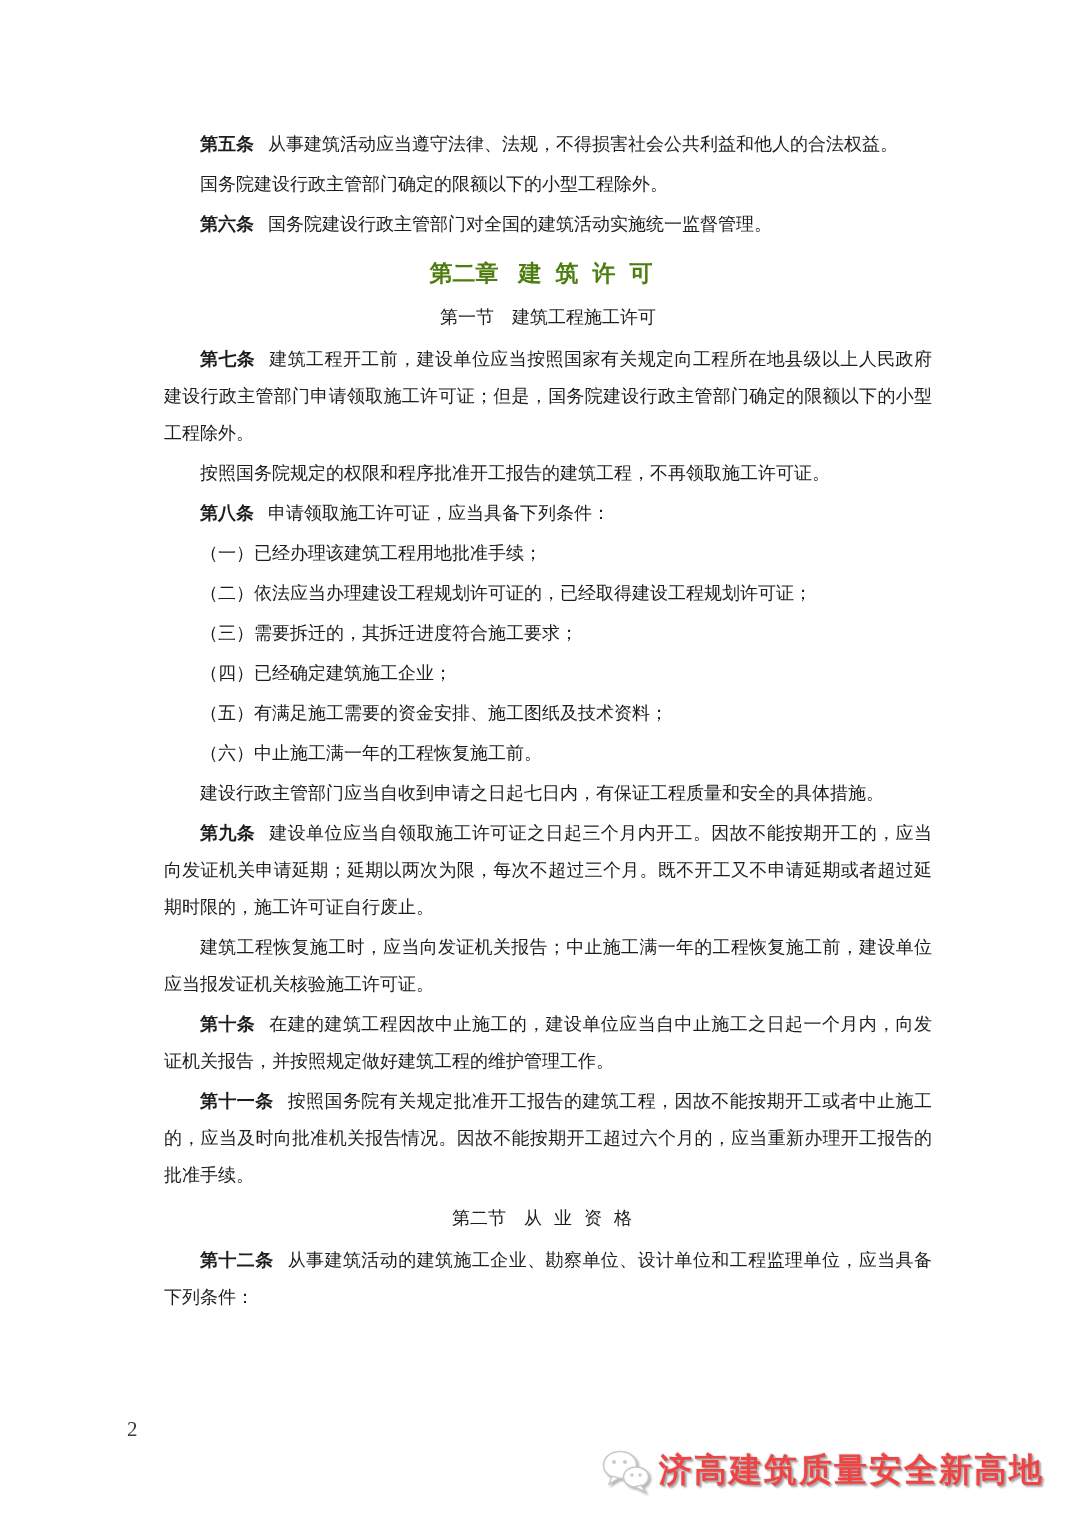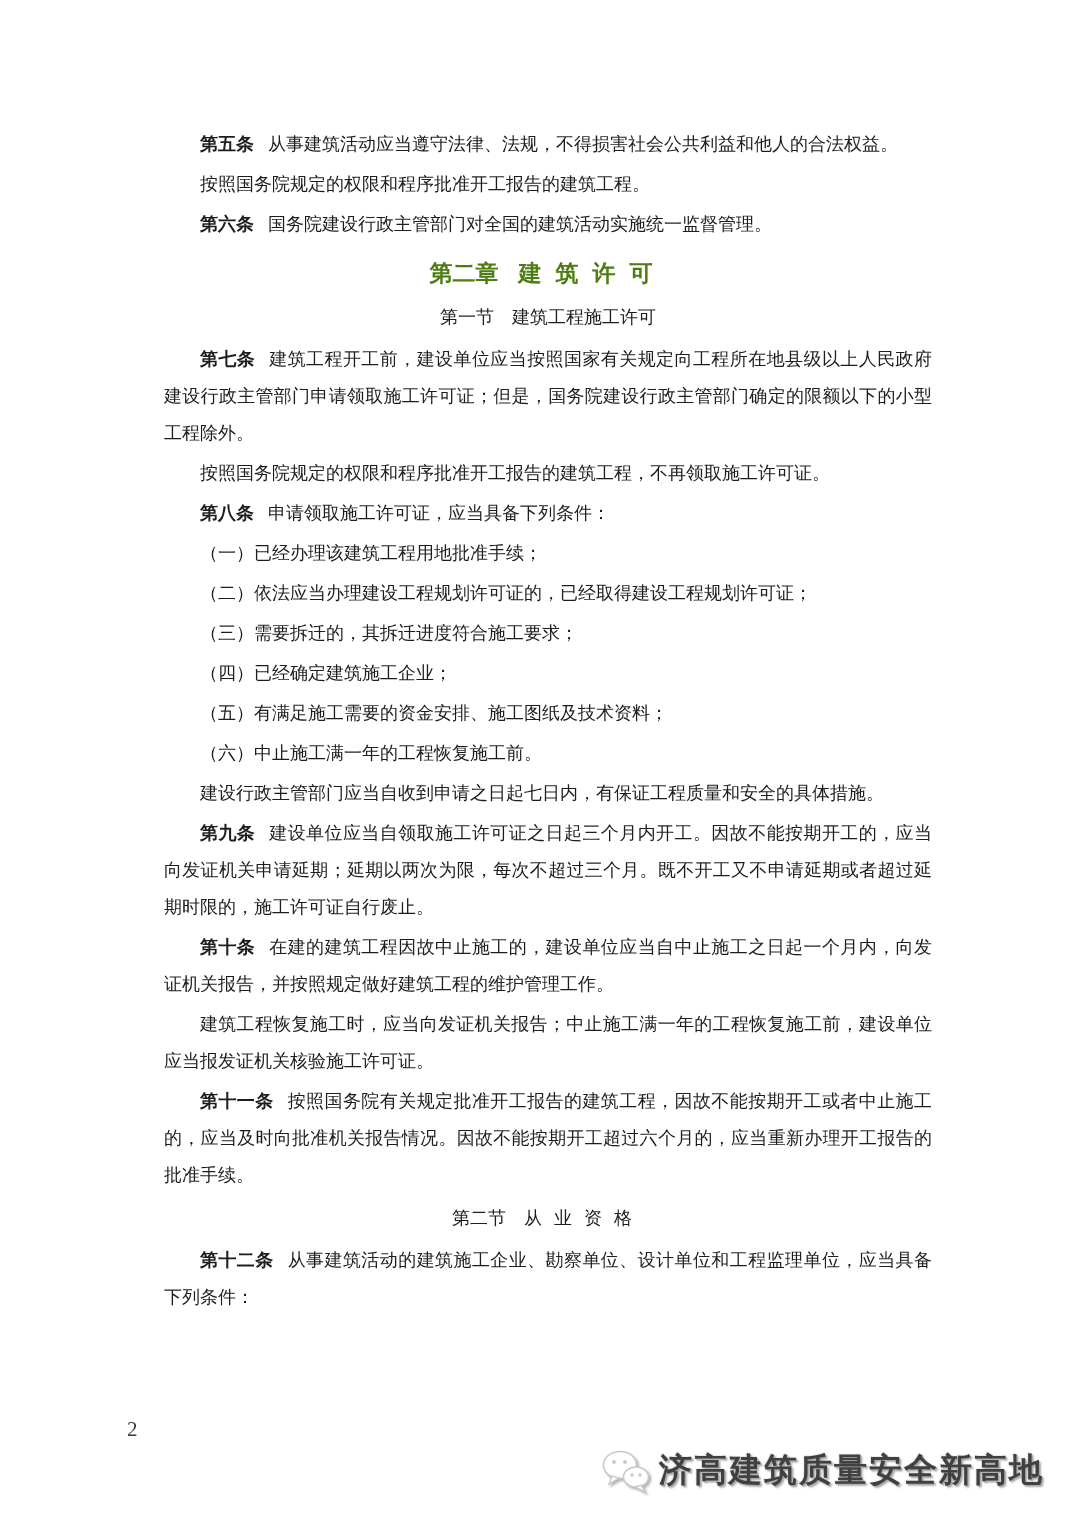--- a/index.html
+++ b/index.html
@@ -65,39 +65,39 @@
     right: 36px;
     display: flex;
     align-items: center;
     gap: 9px;
   }
   .watermark-text {
     font-family: "Liberation Sans", sans-serif;
     font-weight: 700;
     font-size: 33px;
     letter-spacing: 2px;
-    color: #404040;
+    color: #ef4444;
     text-shadow: 2px 2px 2px #a8a8a8, -1px -1px 0 #ececec, 1px 1px 0 #c4c4c4;
     white-space: nowrap;
   }
   .wechat-icon-svg {
     width: 48px;
     height: 44px;
     filter: drop-shadow(2px 2px 1px #b5b5b5);
   }
 </style>
 </head>
 <body>
 
 <div class="page">
   <main class="content">
 
     <p><span class="art-label">第五条</span><span>从事建筑活动应当遵守法律、法规，不得损害社会公共利益和他人的合法权益。</span></p>
 
-    <p>按照国务院规定的权限和程序批准开工报告的建筑工程。</p>
+    <p>国务院建设行政主管部门确定的限额以下的小型工程除外。</p>
 
     <p><span class="art-label">第六条</span><span>国务院建设行政主管部门对全国的建筑活动实施统一监督管理。</span></p>
 
     <h2 class="chapter"><span class="chapter-label">第二章</span><span class="spread">建筑许可</span></h2>
 
     <h3 class="section"><span class="section-label">第一节</span><span>建筑工程施工许可</span></h3>
 
     <p><span class="art-label">第七条</span><span>建筑工程开工前，建设单位应当按照国家有关规定向工程所在地县级以上人民政府建设行政主管部门申请领取施工许可证；但是，国务院建设行政主管部门确定的限额以下的小型工程除外。</span></p>
 
     <p>按照国务院规定的权限和程序批准开工报告的建筑工程，不再领取施工许可证。</p>
@@ -108,23 +108,23 @@
     <p>（二）依法应当办理建设工程规划许可证的，已经取得建设工程规划许可证；</p>
     <p>（三）需要拆迁的，其拆迁进度符合施工要求；</p>
     <p>（四）已经确定建筑施工企业；</p>
     <p>（五）有满足施工需要的资金安排、施工图纸及技术资料；</p>
     <p>（六）中止施工满一年的工程恢复施工前。</p>
 
     <p>建设行政主管部门应当自收到申请之日起七日内，有保证工程质量和安全的具体措施。</p>
 
     <p><span class="art-label">第九条</span><span>建设单位应当自领取施工许可证之日起三个月内开工。因故不能按期开工的，应当向发证机关申请延期；延期以两次为限，每次不超过三个月。既不开工又不申请延期或者超过延期时限的，施工许可证自行废止。</span></p>
 
+    <p>建筑工程恢复施工时，应当向发证机关报告；中止施工满一年的工程恢复施工前，建设单位应当报发证机关核验施工许可证。</p>
+
     <p><span class="art-label">第十条</span><span>在建的建筑工程因故中止施工的，建设单位应当自中止施工之日起一个月内，向发证机关报告，并按照规定做好建筑工程的维护管理工作。</span></p>
-
-    <p>建筑工程恢复施工时，应当向发证机关报告；中止施工满一年的工程恢复施工前，建设单位应当报发证机关核验施工许可证。</p>
 
     <p><span class="art-label">第十一条</span><span>按照国务院有关规定批准开工报告的建筑工程，因故不能按期开工或者中止施工的，应当及时向批准机关报告情况。因故不能按期开工超过六个月的，应当重新办理开工报告的批准手续。</span></p>
 
     <h3 class="section"><span class="section-label">第二节</span><span class="spread2">从业资格</span></h3>
 
     <p><span class="art-label">第十二条</span><span>从事建筑活动的建筑施工企业、勘察单位、设计单位和工程监理单位，应当具备下列条件：</span></p>
 
   </main>
 
   <div class="page-number">2</div>

